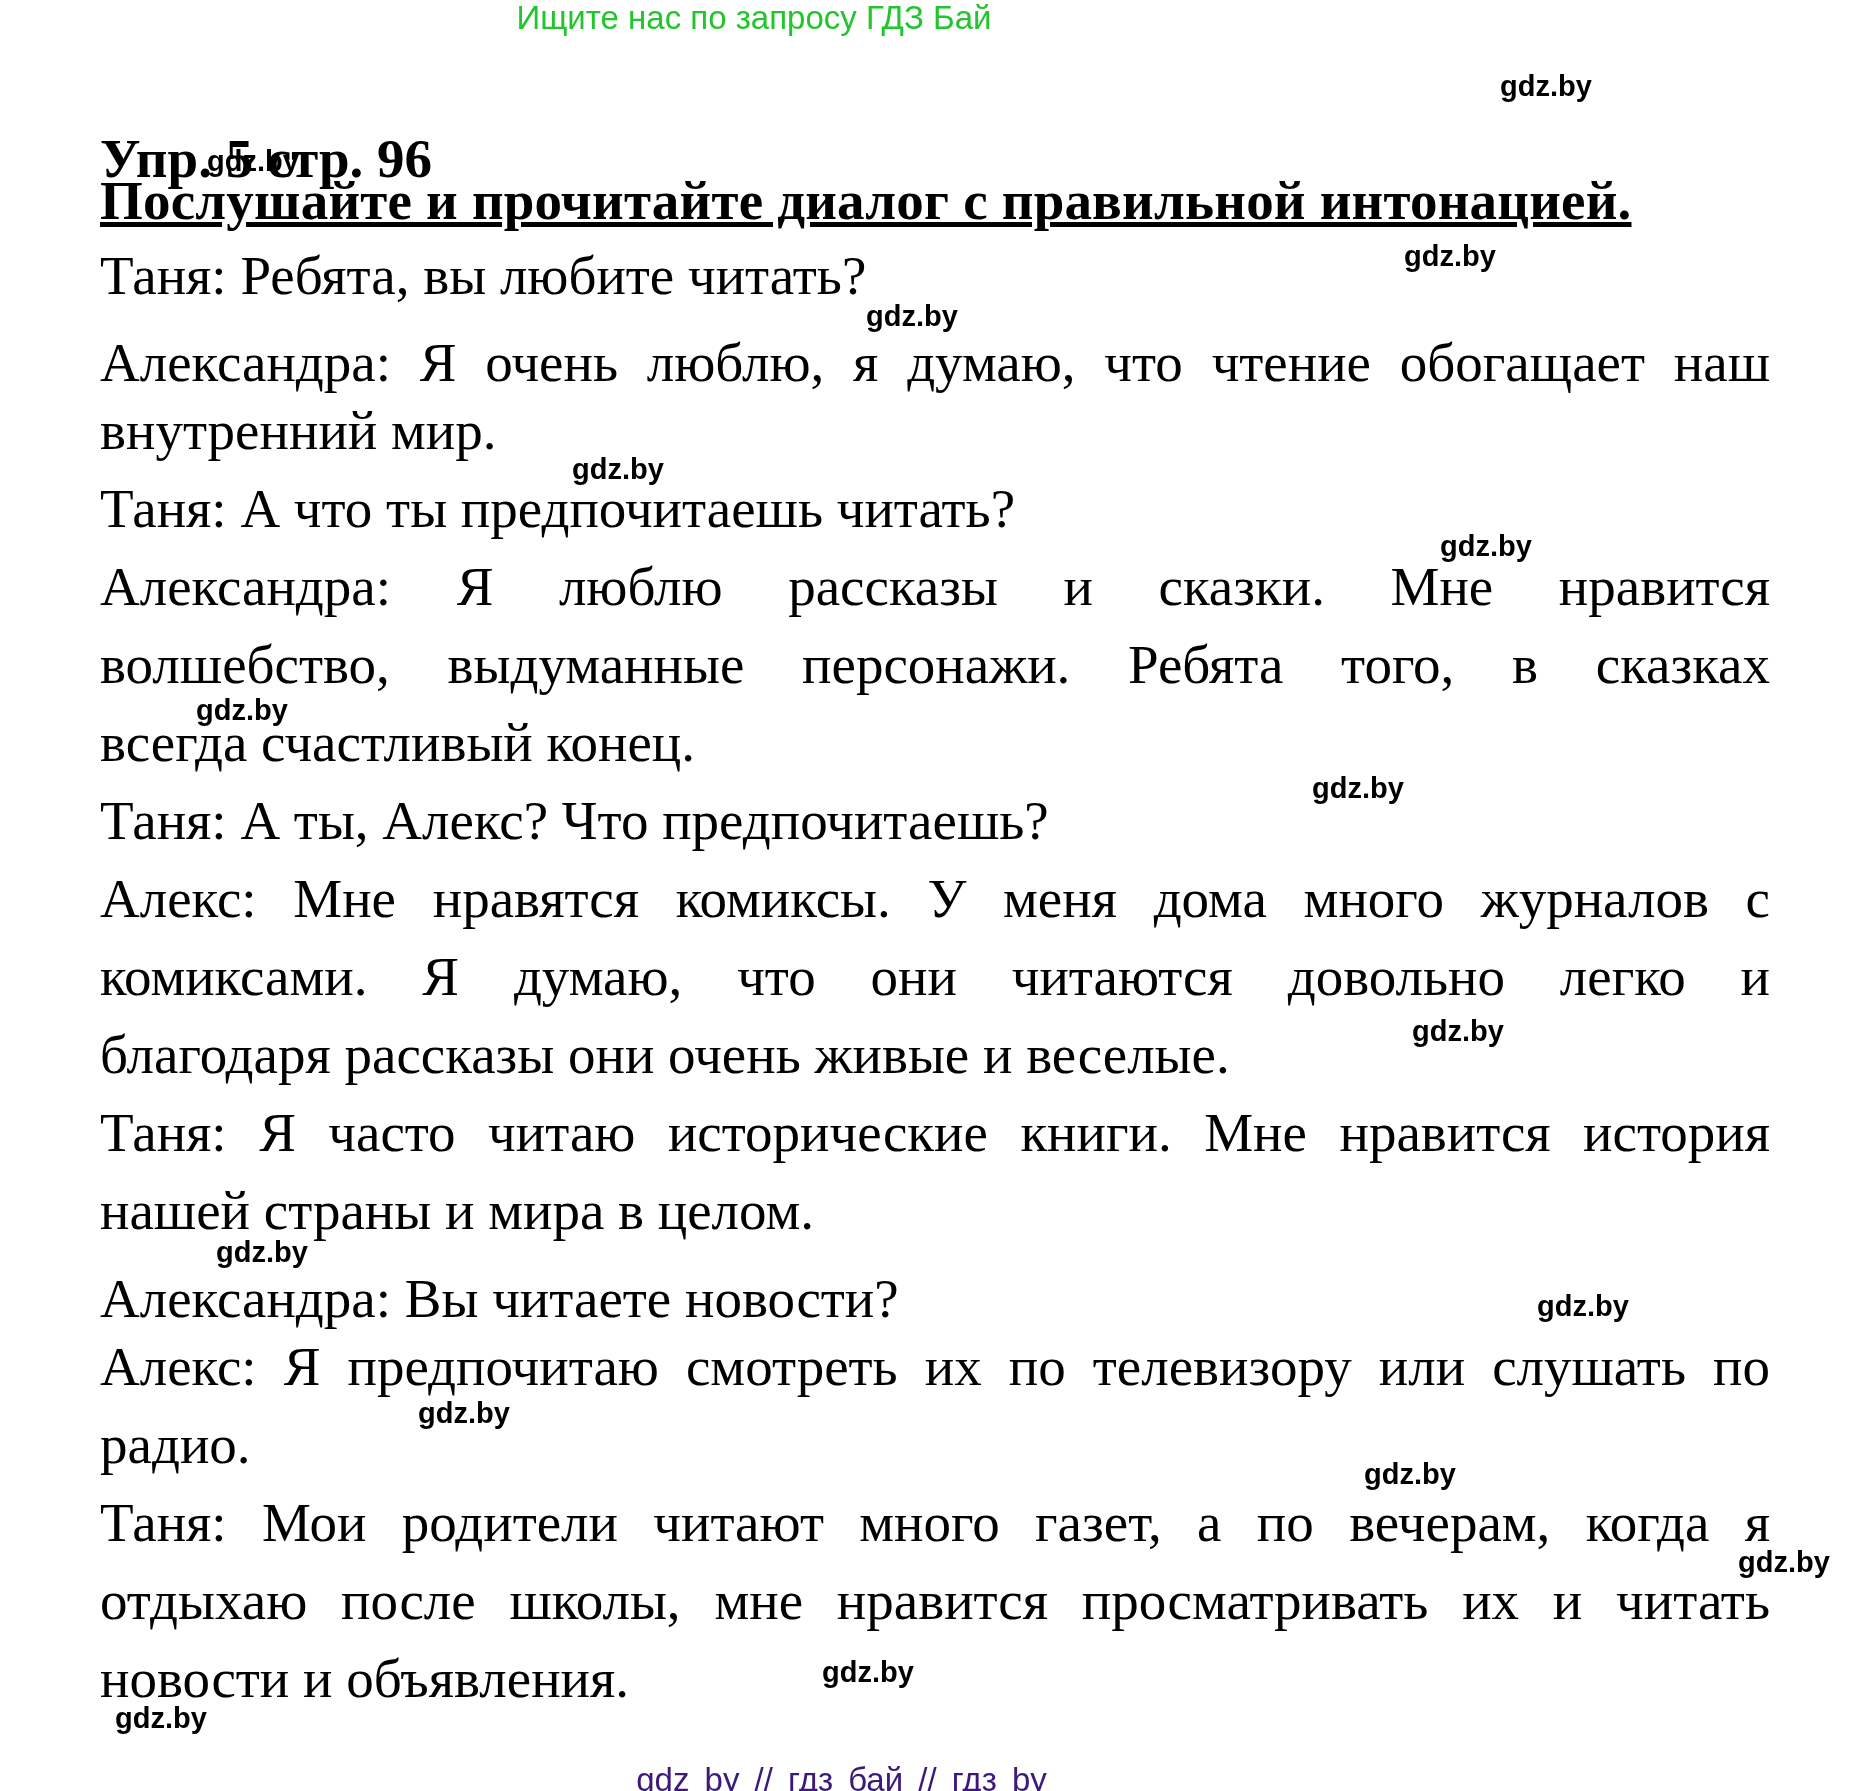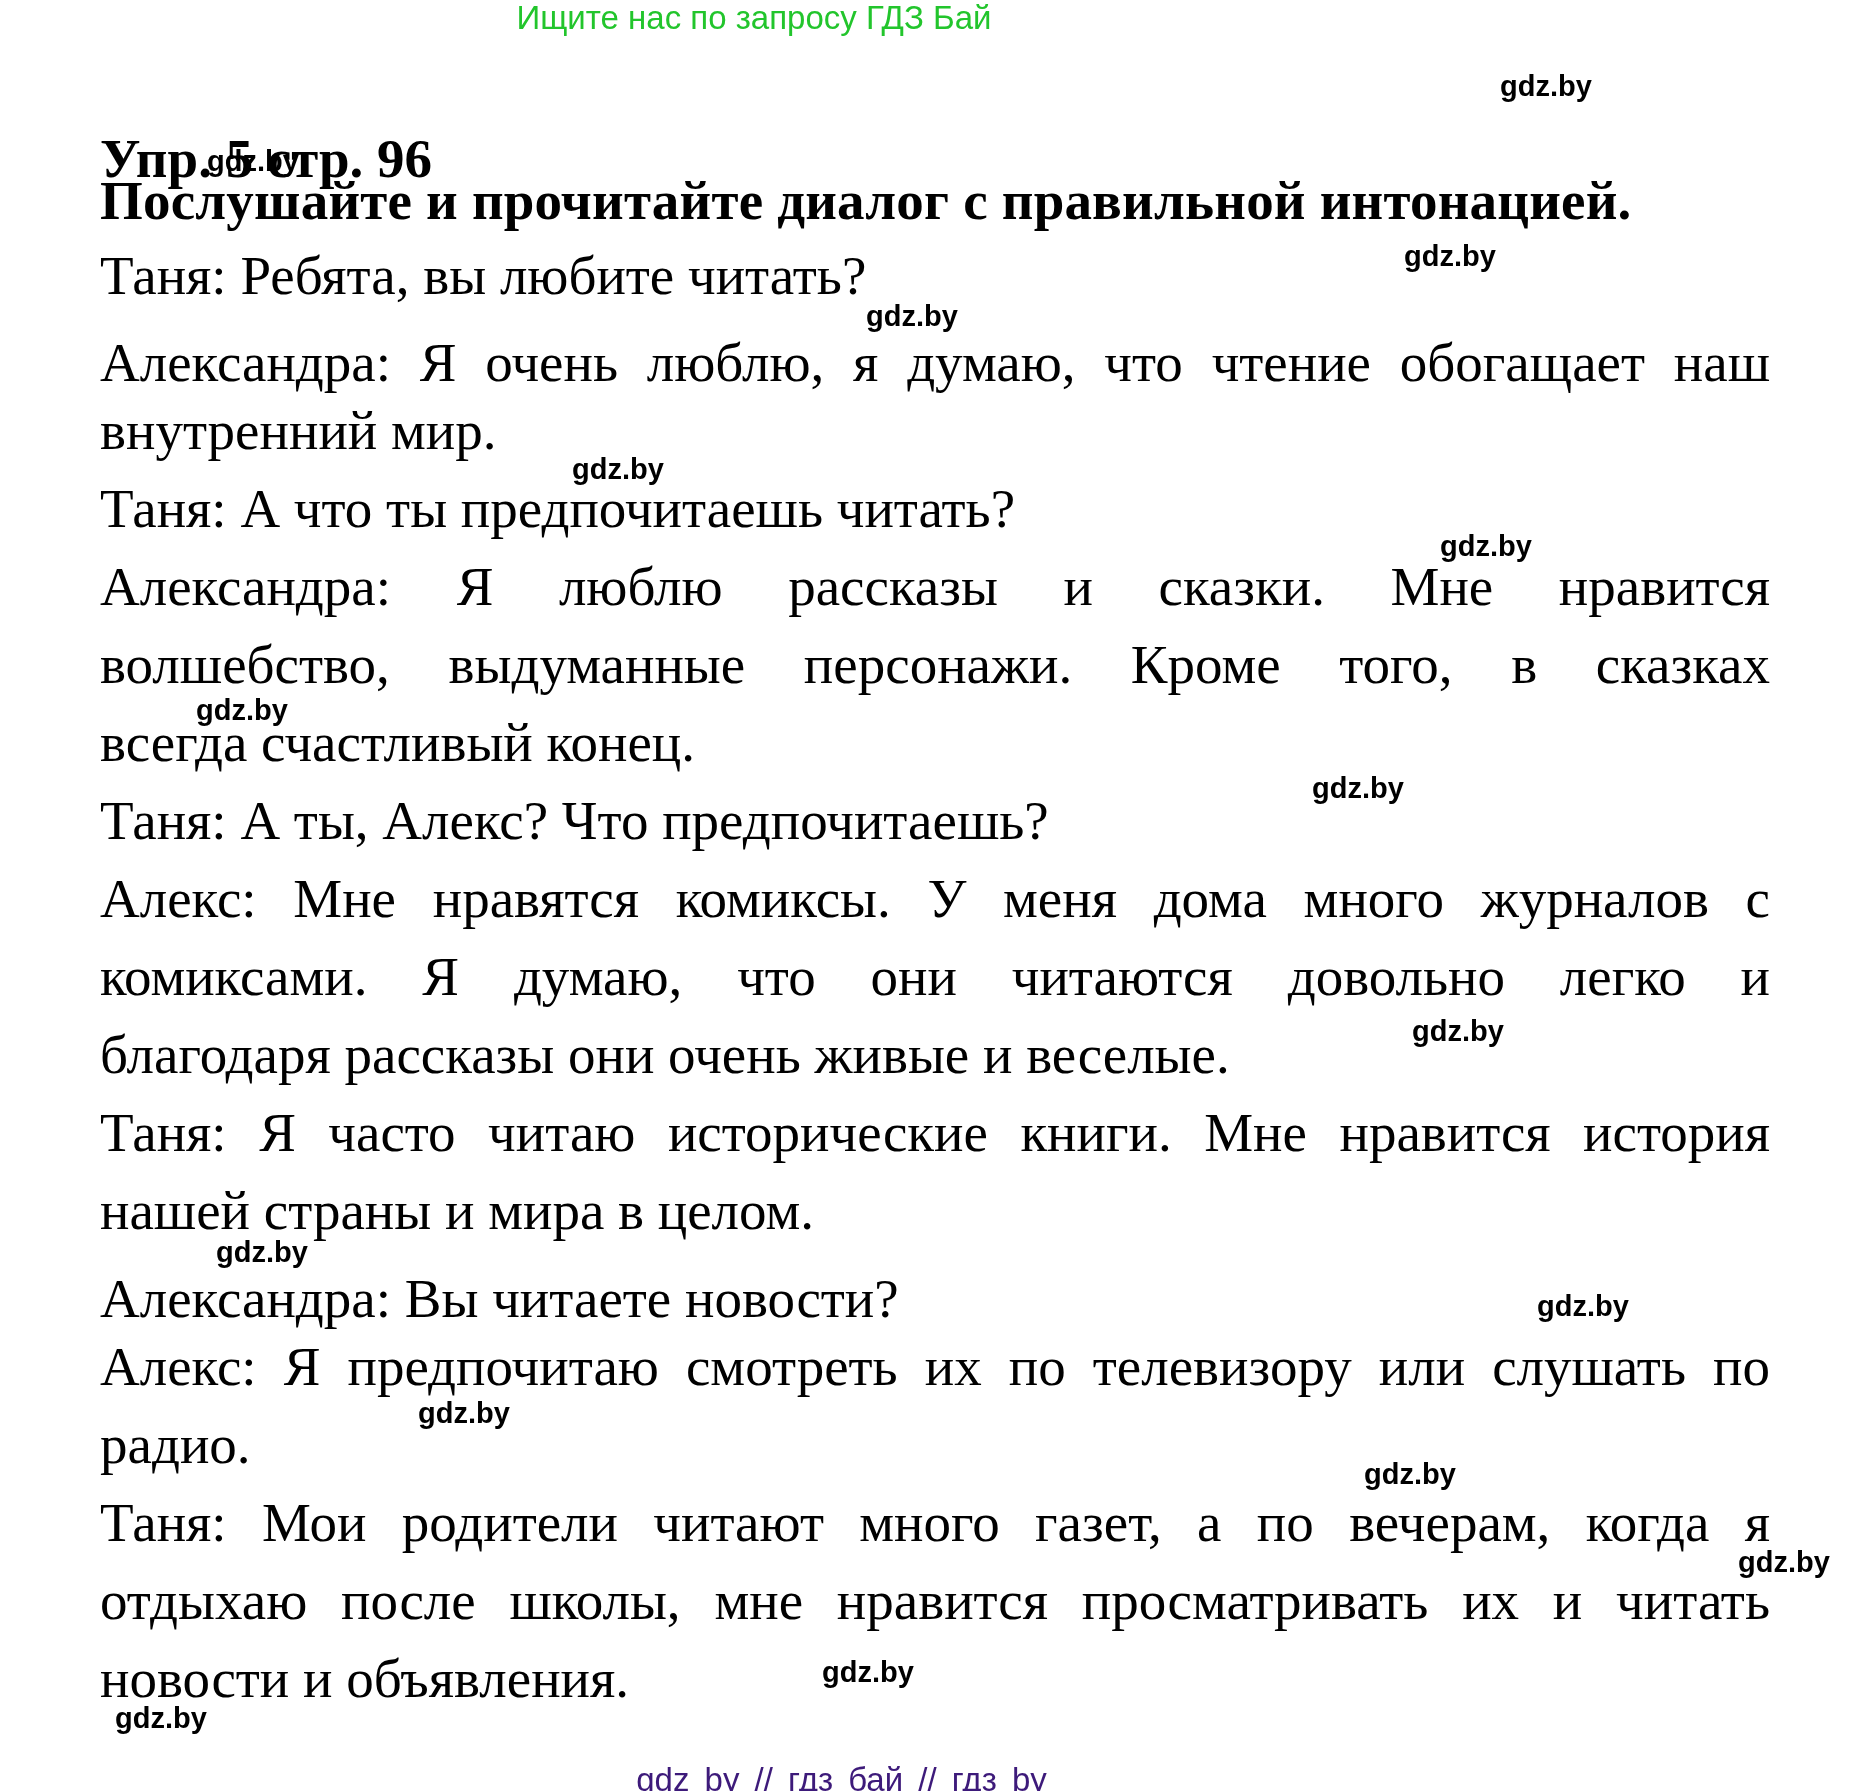--- a/index.html
+++ b/index.html
@@ -1,38 +1,38 @@
 <!DOCTYPE html>
 <html><head>
 <meta charset="utf-8">
 <style>
   html, body { margin:0; padding:0; background:#ffffff; }
   body { width:1863px; height:1791px; position:relative; overflow:hidden; font-family:"Liberation Serif", serif; color:#000; }
   .top-banner { position:absolute; top:0; left:0; width:1508px; text-align:center; font-family:"Liberation Sans", sans-serif; font-size:33px; color:#22c52c; line-height:36px; }
   .title { position:absolute; left:100px; top:92px; font-weight:bold; font-size:55px; line-height:60px;margin-top:37px; }
-  .subtitle { position:absolute; left:100px; top:170px; font-weight:bold; font-size:55px; line-height:62px; white-space:nowrap; letter-spacing:0.2px; }
+  .subtitle { position:absolute; left:100px; top:170px; font-weight:bold; font-size:55px; line-height:62px; white-space:nowrap; letter-spacing:0.2px;text-decoration:underline; }
   .line { position:absolute; left:100px; width:1670px; font-size:55px; line-height:62px; white-space:nowrap; }
   .justify { text-align:justify; text-align-last:justify; }
   .wm { position:absolute; font-family:"Liberation Sans", sans-serif; font-size:29px; color:#000; line-height:32px;font-weight:bold; }
   .footer { position:absolute; top:1768px; left:0; width:1683px; text-align:center; font-family:"Liberation Sans", sans-serif; font-size:33px; color:#3d1a7a; line-height:24px; word-spacing:6px; }
 </style>
 </head>
 <body>
 
 <div class="top-banner">Ищите нас по запросу ГДЗ Бай</div>
 
 <div class="title">Упр. 5 стр. 96</div>
 <div class="subtitle">Послушайте и прочитайте диалог с правильной интонацией.</div>
 
 <div class="line" style="top:245px">Таня: Ребята, вы любите читать?</div>
 <div class="line justify" style="top:332px">Александра: Я очень люблю, я думаю, что чтение обогащает наш</div>
 <div class="line" style="top:400px">внутренний мир.</div>
 <div class="line" style="top:478px">Таня: А что ты предпочитаешь читать?</div>
 <div class="line justify" style="top:556px">Александра: Я люблю рассказы и сказки. Мне нравится</div>
-<div class="line justify" style="top:634px">волшебство, выдуманные персонажи. Кроме того, в сказках</div>
+<div class="line justify" style="top:634px">волшебство, выдуманные персонажи. Ребята того, в сказках</div>
 <div class="line" style="top:712px">всегда счастливый конец.</div>
 <div class="line" style="top:790px">Таня: А ты, Алекс? Что предпочитаешь?</div>
 <div class="line justify" style="top:868px">Алекс: Мне нравятся комиксы. У меня дома много журналов с</div>
 <div class="line justify" style="top:946px">комиксами. Я думаю, что они читаются довольно легко и</div>
 <div class="line" style="top:1024px">благодаря рассказы они очень живые и веселые.</div>
 <div class="line justify" style="top:1102px">Таня: Я часто читаю исторические книги. Мне нравится история</div>
 <div class="line" style="top:1180px">нашей страны и мира в целом.</div>
 <div class="line" style="top:1268px">Александра: Вы читаете новости?</div>
 <div class="line justify" style="top:1336px">Алекс: Я предпочитаю смотреть их по телевизору или слушать по</div>
 <div class="line" style="top:1414px">радио.</div>

